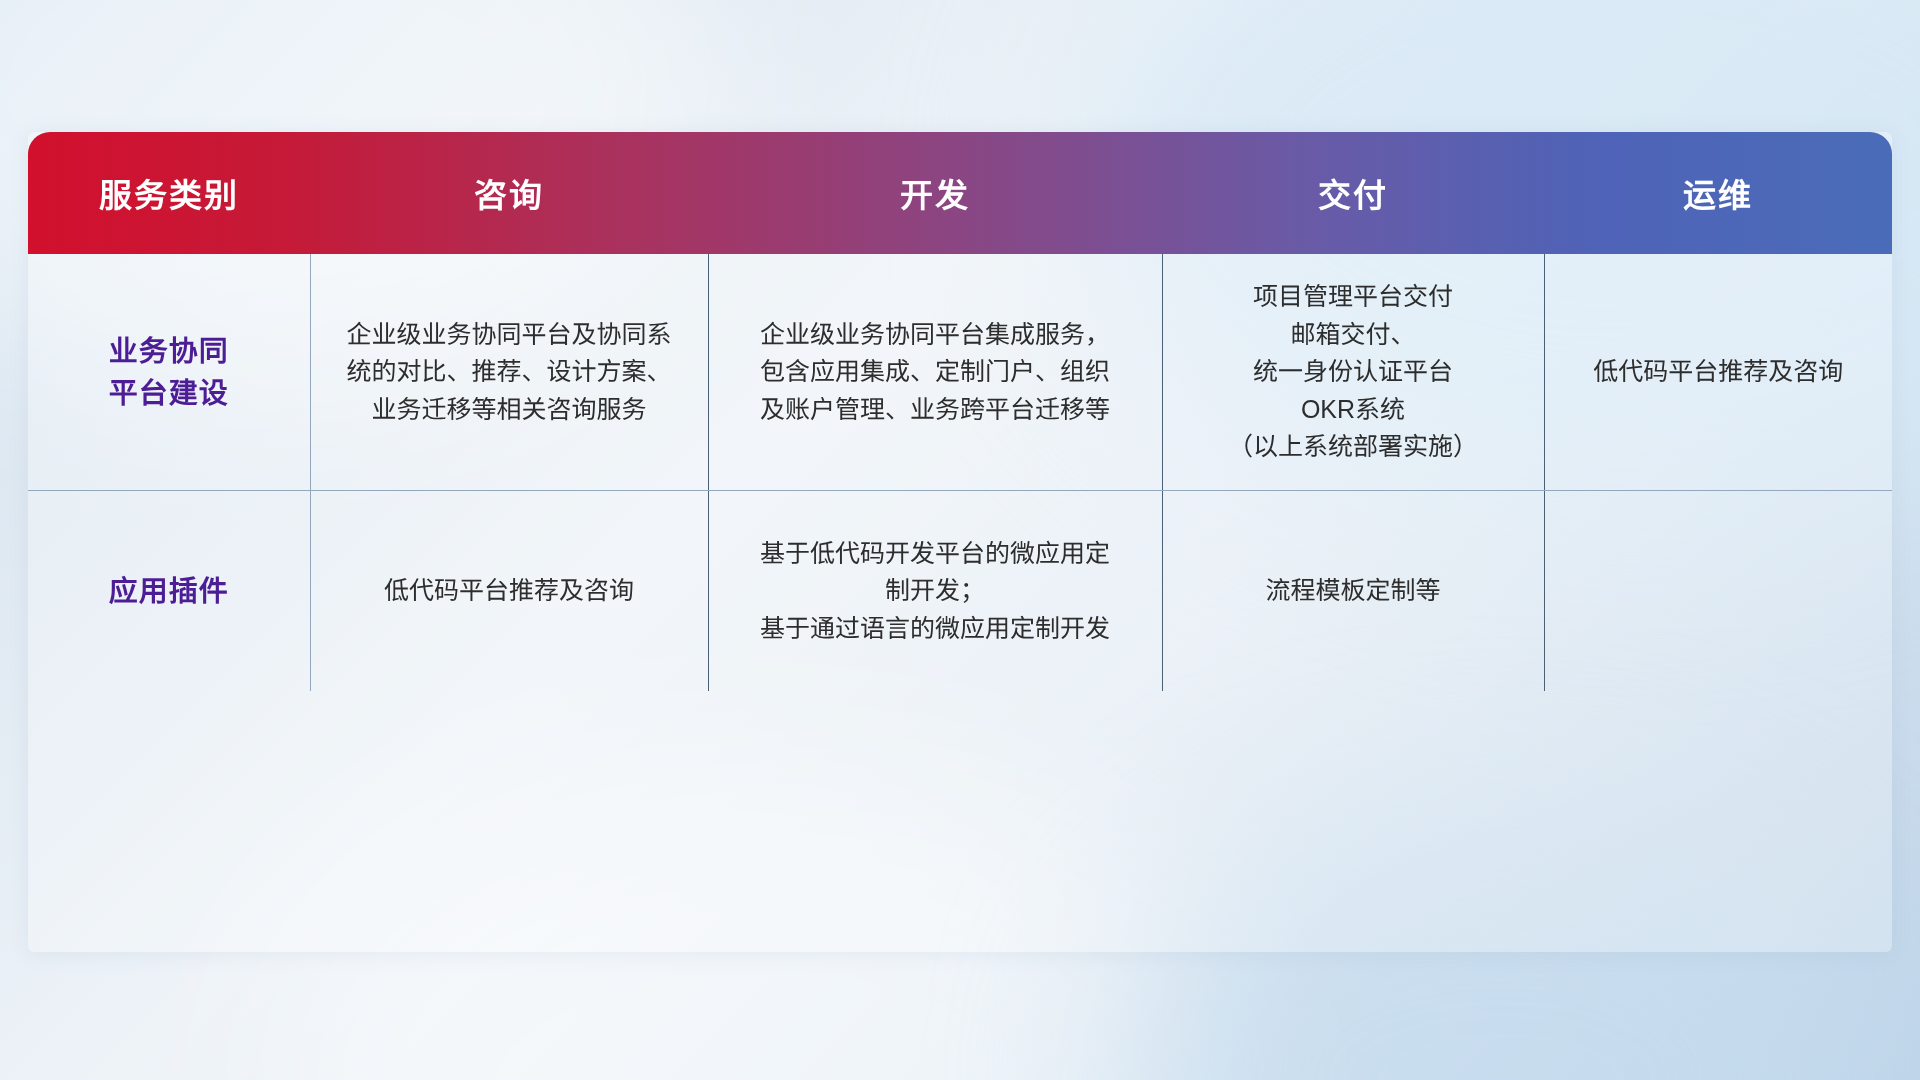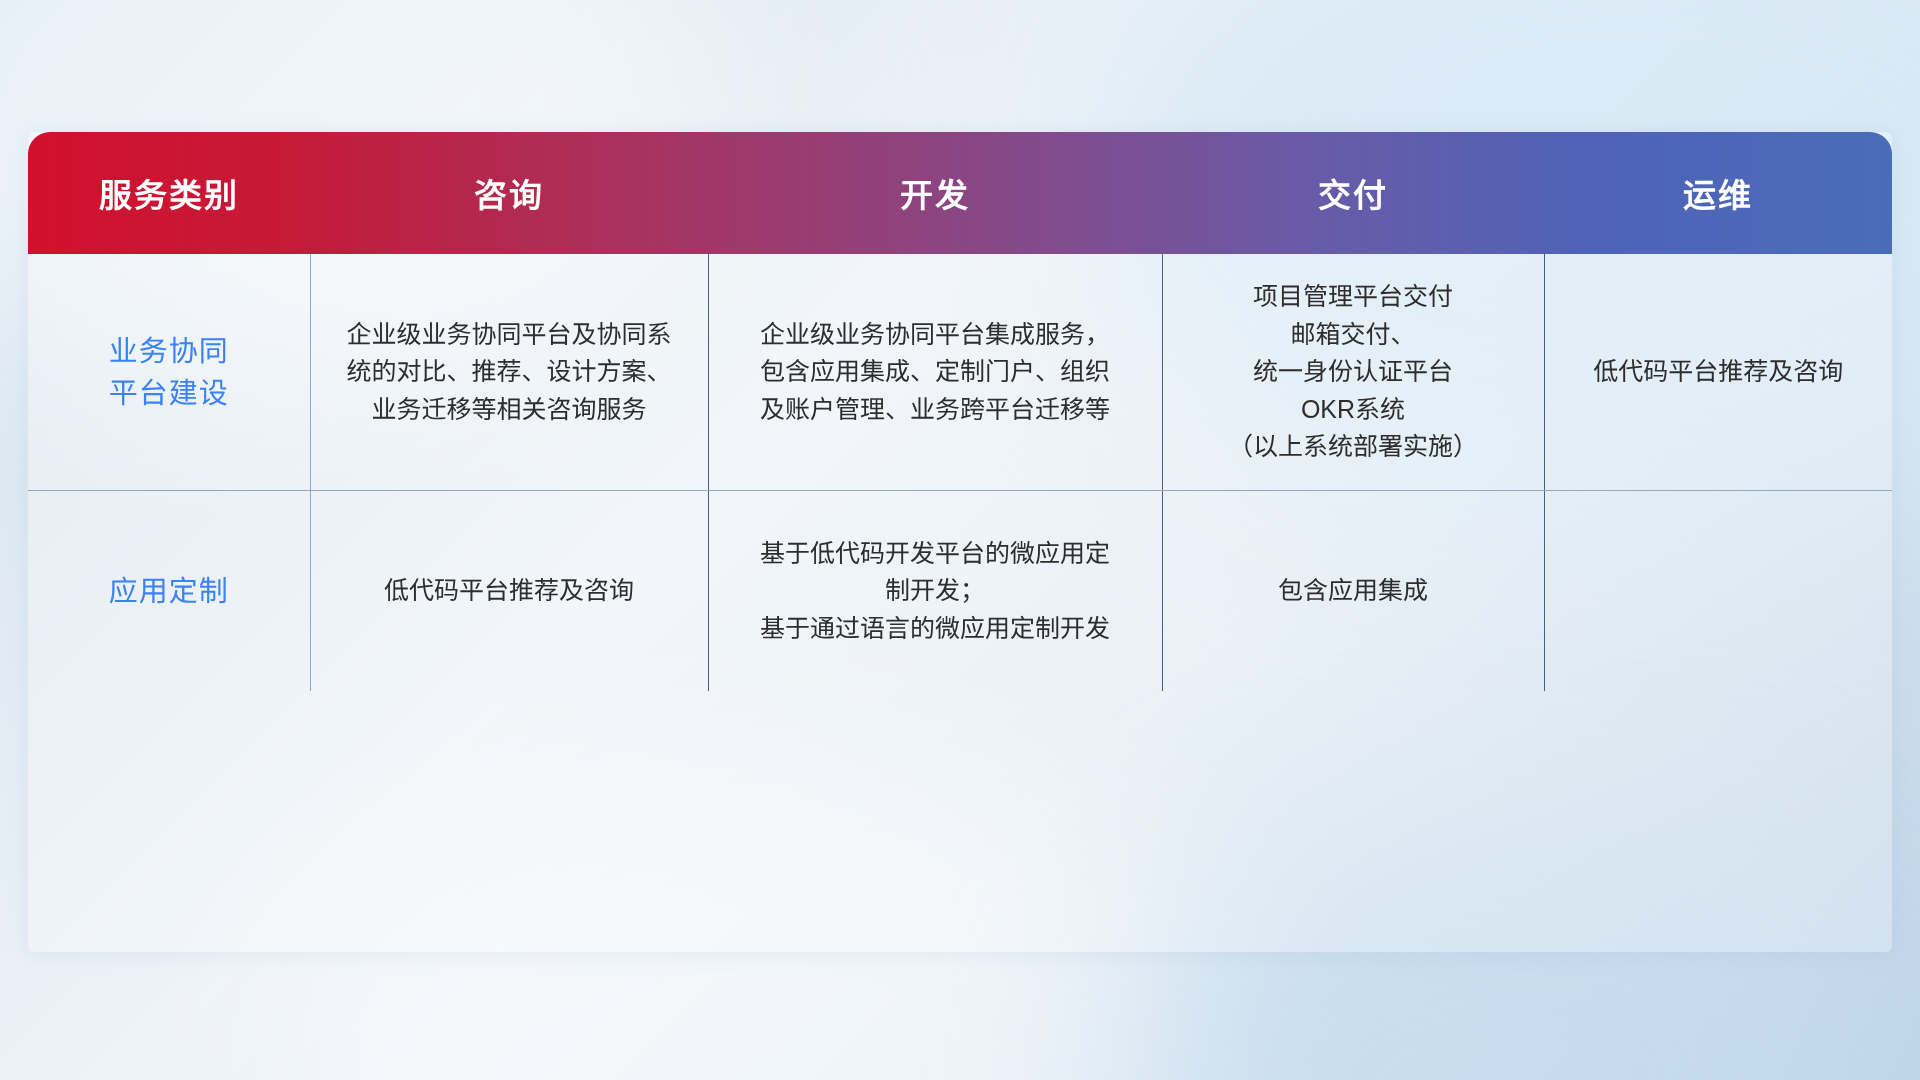--- a/index.html
+++ b/index.html
@@ -76,22 +76,22 @@
     line-height: 1.5;
     color: #2d2d2d;
     padding: 12px 16px;
     border-right: 1.5px solid #4b5f76;
     border-bottom: 1.5px solid #93a8bd;
   }
   tbody td:last-child { border-right: none; }
   tbody tr:last-child td { border-bottom: none; }
   tbody td.cat {
     border-right: 1.5px solid #93a8bd;
-    color: #3b82f6;
-    font-weight: normal;
+    color: #4c1d95;
+    font-weight: bold;
     font-size: 29px;
     letter-spacing: 1px;
     line-height: 1.45;
   }
   tbody tr:nth-child(1) td { height: 212px; }
   tbody tr:nth-child(2) td { height: 176px; }
   tbody tr:nth-child(3) td { height: 200px; }
 
   .cell-text { white-space: pre-line; }
 </style>
@@ -134,23 +134,23 @@
 包含应用集成、定制门户、组织
 及账户管理、业务跨平台迁移等</td>
         <td class="cell-text">项目管理平台交付
 邮箱交付、
 统一身份认证平台
 OKR系统
 （以上系统部署实施）</td>
         <td class="cell-text">低代码平台推荐及咨询</td>
       </tr>
       <tr>
-        <td class="cat cell-text">应用定制</td>
+        <td class="cat cell-text">应用插件</td>
         <td class="cell-text">低代码平台推荐及咨询</td>
         <td class="cell-text">基于低代码开发平台的微应用定
 制开发；
 基于通过语言的微应用定制开发</td>
-        <td class="cell-text">包含应用集成</td>
+        <td class="cell-text">流程模板定制等</td>
         <td class="cell-text"></td>
       </tr>
     </tbody>
   </table>
 </div>
 
 </body></html>

